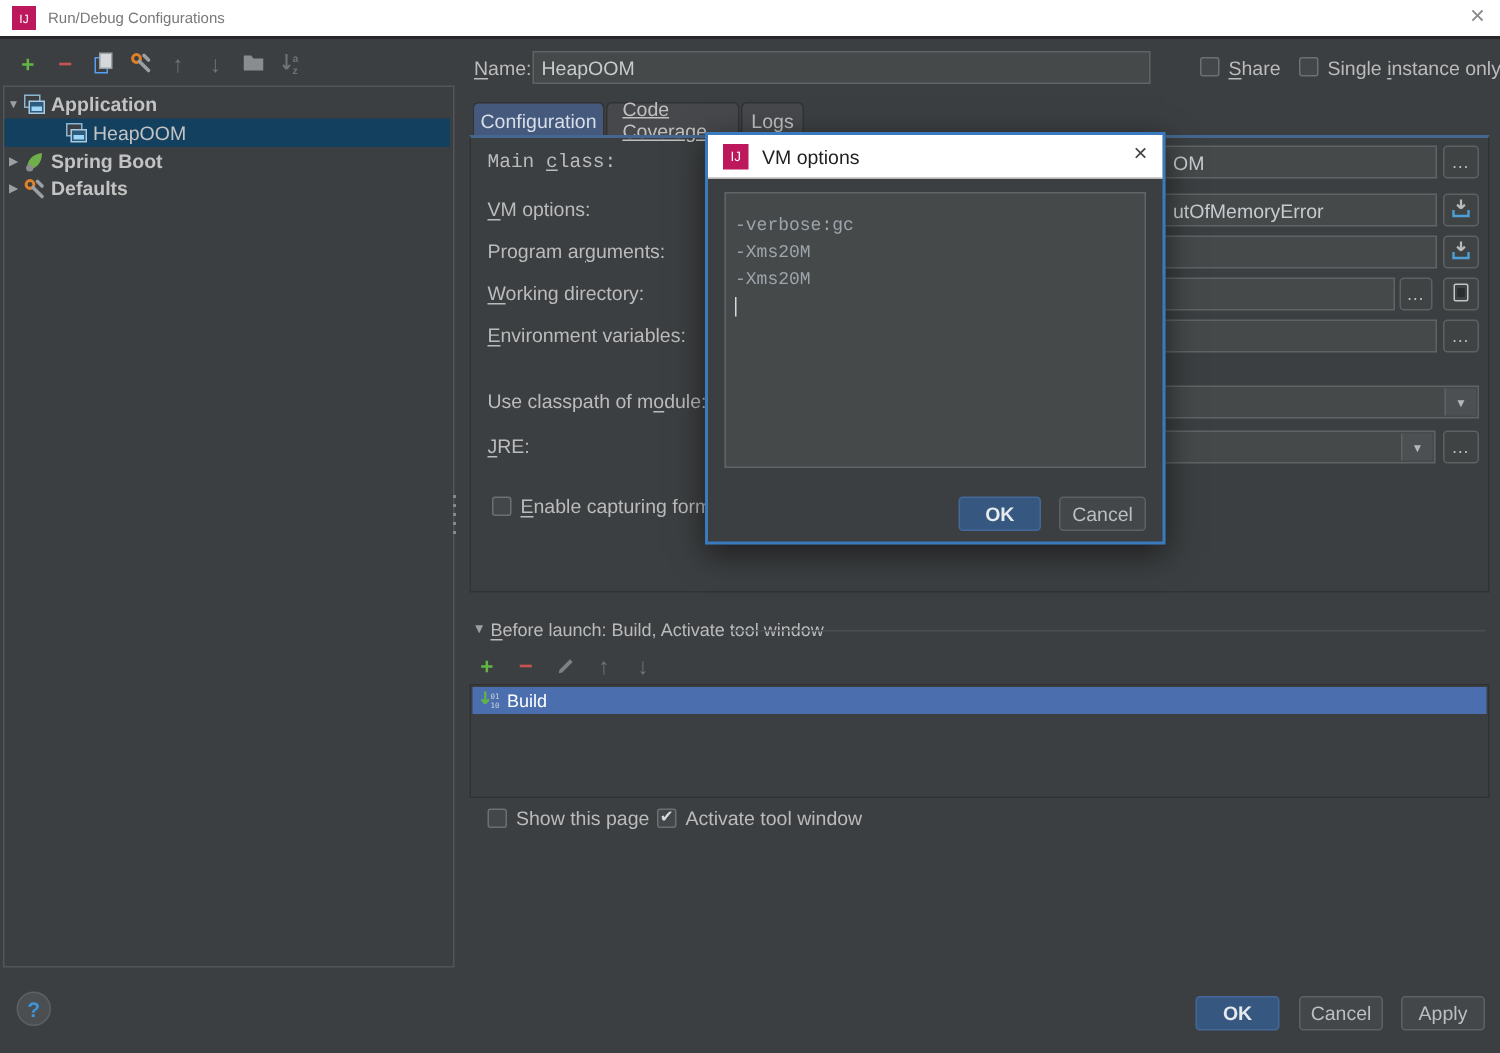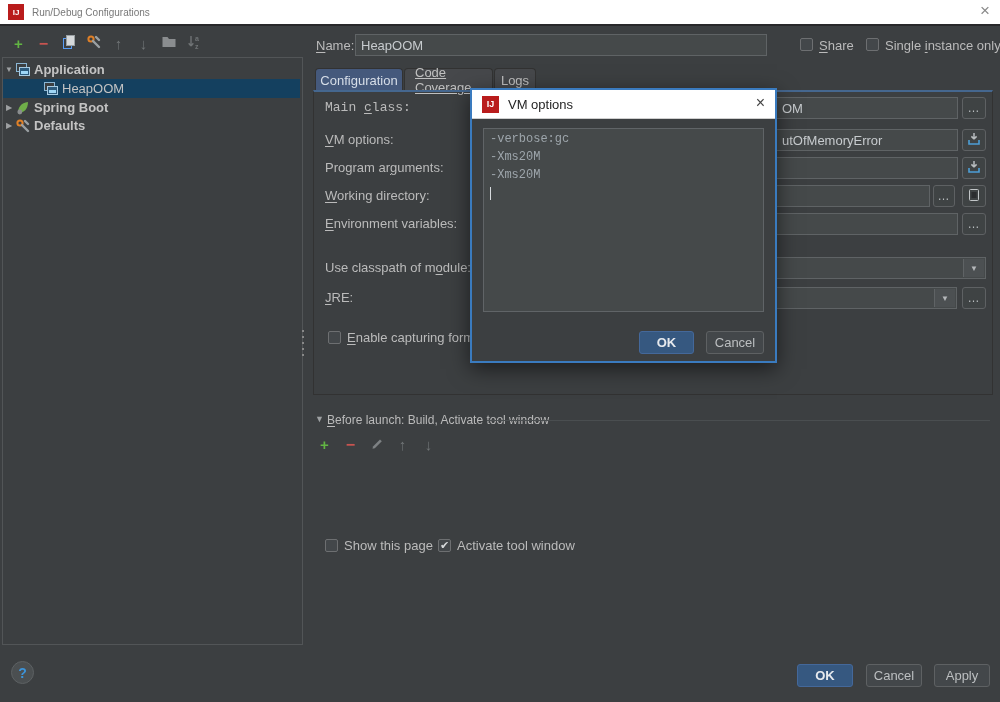--- a/index.html
+++ b/index.html
@@ -4,21 +4,21 @@
 <style>
   html,body{margin:0;padding:0;}
   *{box-sizing:border-box;}
   body{font-family:"Liberation Sans",sans-serif;background:#222;}
   .win{position:relative;width:1000px;height:702px;background:var(--bg);overflow:hidden;
        font-size:13px;color:var(--text);}
   
   .titlebar{position:absolute;left:0;top:0;width:1000px;height:26px;background:var(--titlebar-bg);
             border-bottom:2px solid #28282a;display:flex;align-items:center;}
   .ijlogo{display:inline-flex;align-items:center;justify-content:center;width:16px;height:16px;
-          background:#b91c1c;color:#fff;font-size:8px;font-weight:bold;letter-spacing:0;}
+          background:#be185d;color:#fff;font-size:8px;font-weight:normal;letter-spacing:0;}
   .titlebar .ijlogo{margin-left:8px;}
   .titlebar .wtitle{margin-left:8px;color:var(--titlebar-text);font-size:10px;}
   .titlebar .wclose{position:absolute;right:10px;top:1px;color:#8a8a8a;font-size:17px;cursor:default;}
   
   .ltoolbar{position:absolute;left:10px;top:35px;display:flex;gap:8px;}
   .tbtn{width:17px;height:17px;display:inline-flex;align-items:center;justify-content:center;
         background:none;border:none;padding:0;font-size:15px;font-weight:bold;cursor:default;}
   .tbtn.green{color:var(--green);}
   .tbtn.red{color:var(--red);font-size:16px;}
   .tbtn.dim{color:#6f7375;font-weight:normal;}
@@ -56,21 +56,21 @@
                border-left:1px solid var(--field-border);display:flex;align-items:center;
                justify-content:center;color:#b4b7b9;font-size:8px;}
   
   .dialog{position:absolute;left:470px;top:88px;width:307px;height:275px;background:var(--bg);
           border:2px solid var(--accent);box-shadow:0 6px 20px rgba(0,0,0,.55);}
   .dlg-title{height:29px;background:#fff;display:flex;align-items:center;border-bottom:1px solid #cfcfcf;}
   .dlg-title .ijlogo{margin-left:10px;width:17px;height:17px;font-size:9px;}
   .dlg-title .dtext{margin-left:9px;color:#1f1f1f;font-size:13px;}
   .dlg-title .dclose{position:absolute;right:10px;top:4px;color:#444;font-size:16px;}
   .dlg-textarea{position:absolute;left:11px;top:38px;width:281px;height:184px;background:var(--field-bg);
-                border:1px solid #606467;padding:1px 6px;font-family:"Liberation Mono",monospace;
+                border:1px solid #606467;padding:12px 6px;font-family:"Liberation Mono",monospace;
                 font-size:12px;line-height:18px;color:var(--mono);}
   .caret{display:inline-block;width:1px;height:13px;background:#d6dadd;vertical-align:text-bottom;}
   .btn{position:absolute;height:23px;background:var(--btn-bg);border:1px solid var(--btn-border);
        border-radius:3px;color:#bcbfc1;display:flex;align-items:center;justify-content:center;
        font-size:13px;cursor:default;}
   .btn.primary{background:var(--primary);border-color:#44689a;color:#e6e9ed;font-weight:bold;}
   
   .sep-line{position:absolute;height:1px;background:var(--sep);}
   .bl-toolbar{position:absolute;left:316px;top:436px;display:flex;gap:9px;}
   .listbox{position:absolute;left:313px;top:456px;width:680px;height:76px;border:1px solid #323232;}
@@ -287,20 +287,32 @@
           </svg></span>
       </button>
     <button class="tbtn dim">
         <span>↑</span>
       </button>
     <button class="tbtn dim">
         <span>↓</span>
       </button>
   </div>
 
+  <div class="listbox">
+    <div class="list-row">
+      <span class="ticon">
+          <svg width="14" height="14" viewBox="0 0 14 14">
+            <path d="M3.5 1 v8 M3.5 9 l-2.4-2.8 M3.5 9 l2.4-2.8" stroke="#62b543" stroke-width="1.5" fill="none"></path>
+            <text x="7" y="6" font-size="5" fill="#d2d5d6" font-family="monospace">01</text>
+            <text x="7" y="12" font-size="5" fill="#d2d5d6" font-family="monospace">10</text>
+          </svg>
+        </span>
+      <span>Build</span>
+    </div>
+  </div>
 
   <span class="cb" style="left:325px;top:539px;"></span>
   <span class="lbl" style="left:344px;top:538px;">Show this page</span>
   <span class="cb" style="left:438px;top:539px;">
       <span>✔</span>
     </span>
   <span class="lbl" style="left:457px;top:538px;">Activate tool window</span>
 
   <div class="helpbtn">
       <span>?</span>

